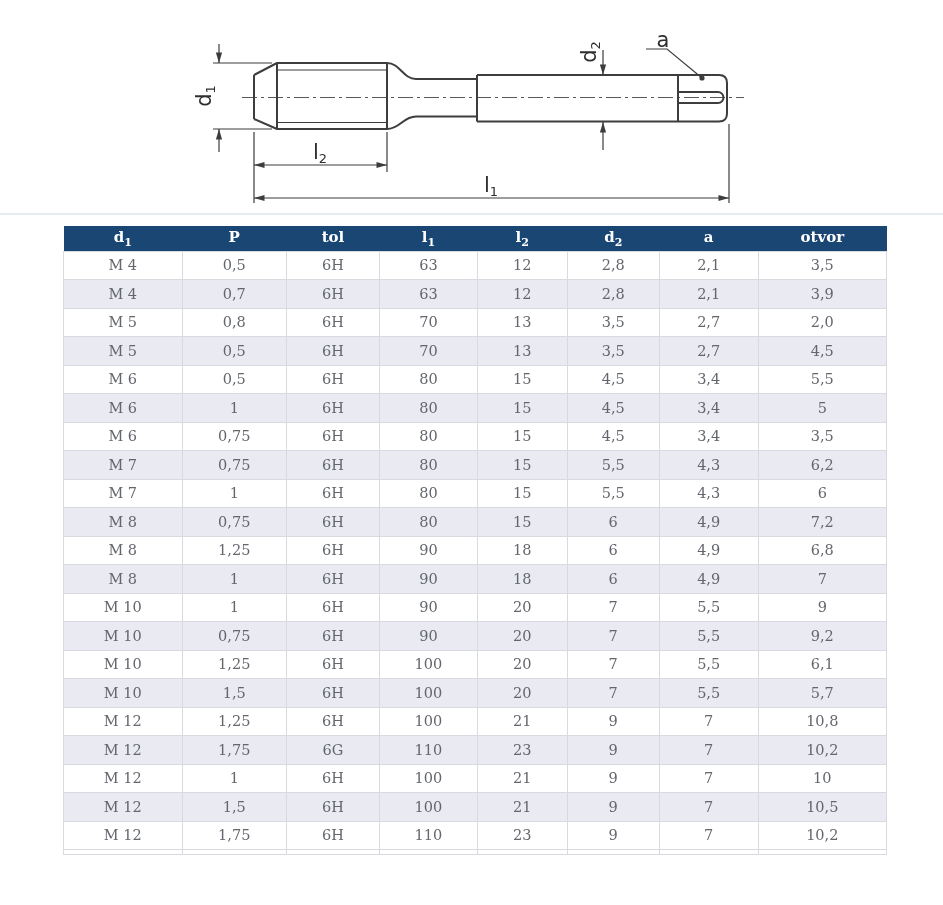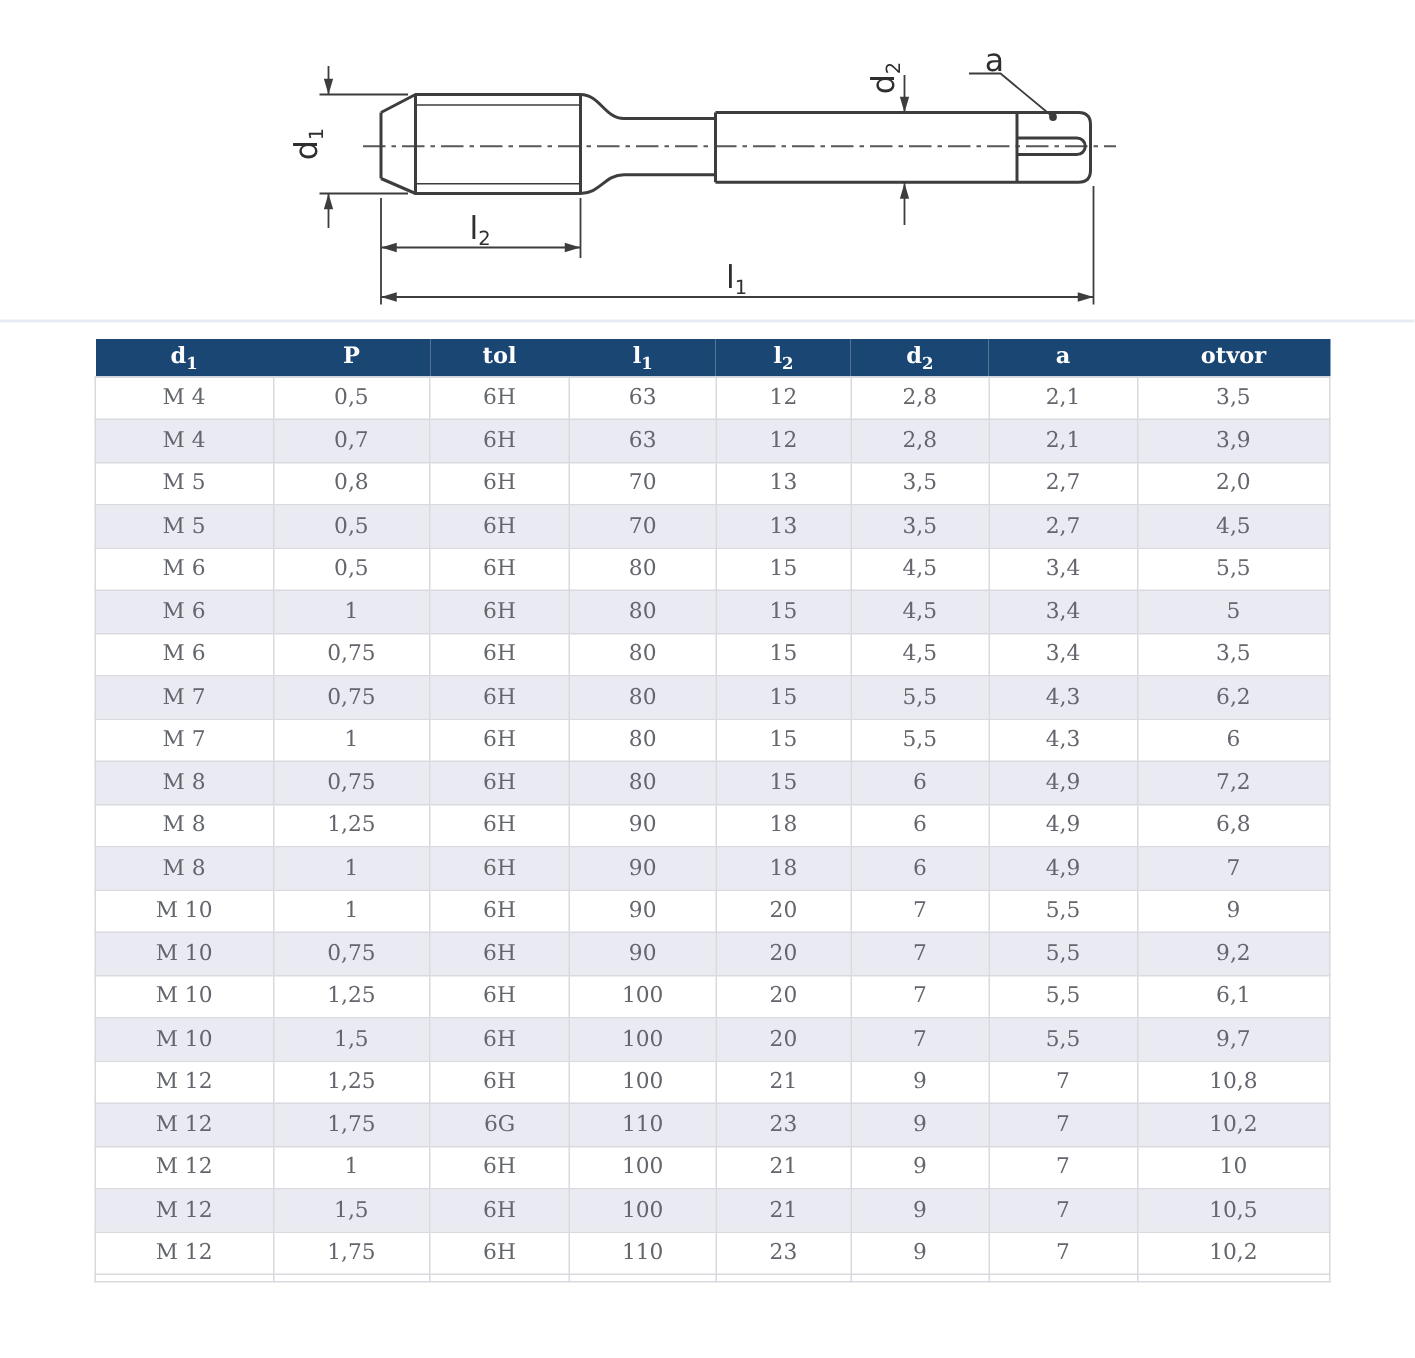--- a/index.html
+++ b/index.html
@@ -276,21 +276,21 @@
     <td>6,1</td>
   </tr>
         <tr>
     <td>M 10</td>
     <td>1,5</td>
     <td>6H</td>
     <td>100</td>
     <td>20</td>
     <td>7</td>
     <td>5,5</td>
-    <td>9,7</td>
+    <td>5,7</td>
   </tr>
         <tr>
     <td>M 12</td>
     <td>1,25</td>
     <td>6H</td>
     <td>100</td>
     <td>21</td>
     <td>9</td>
     <td>7</td>
     <td>10,8</td>

